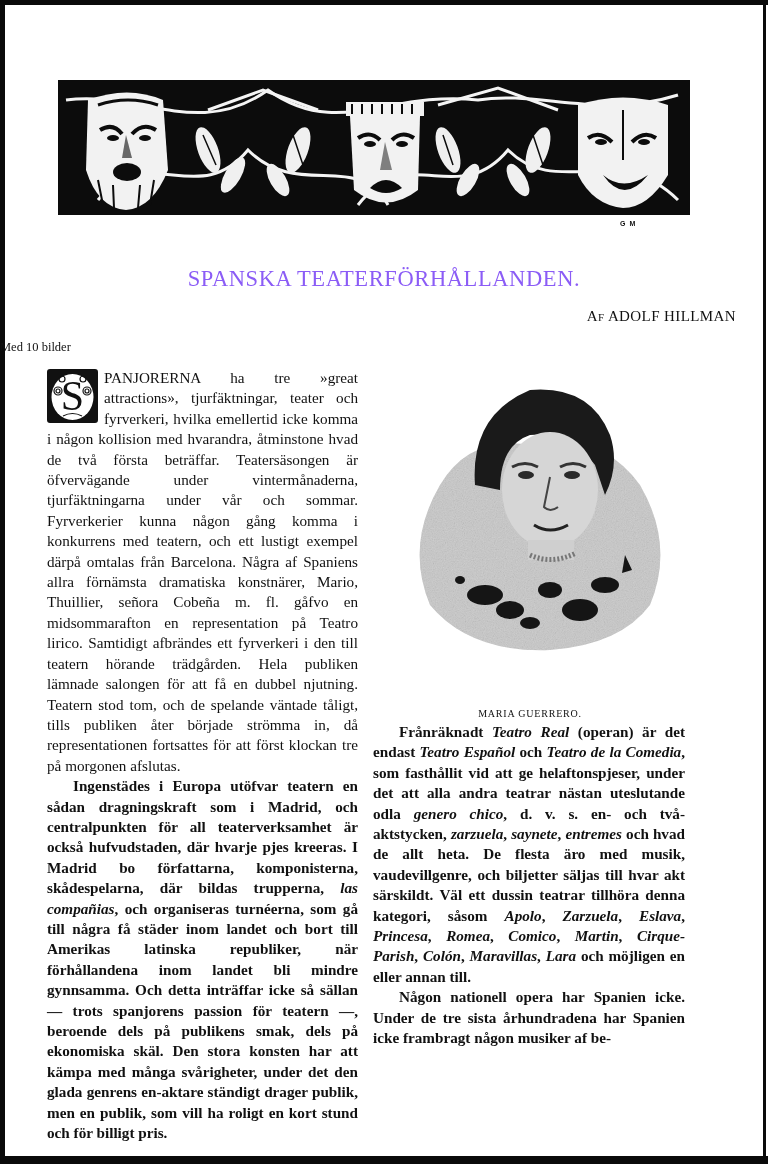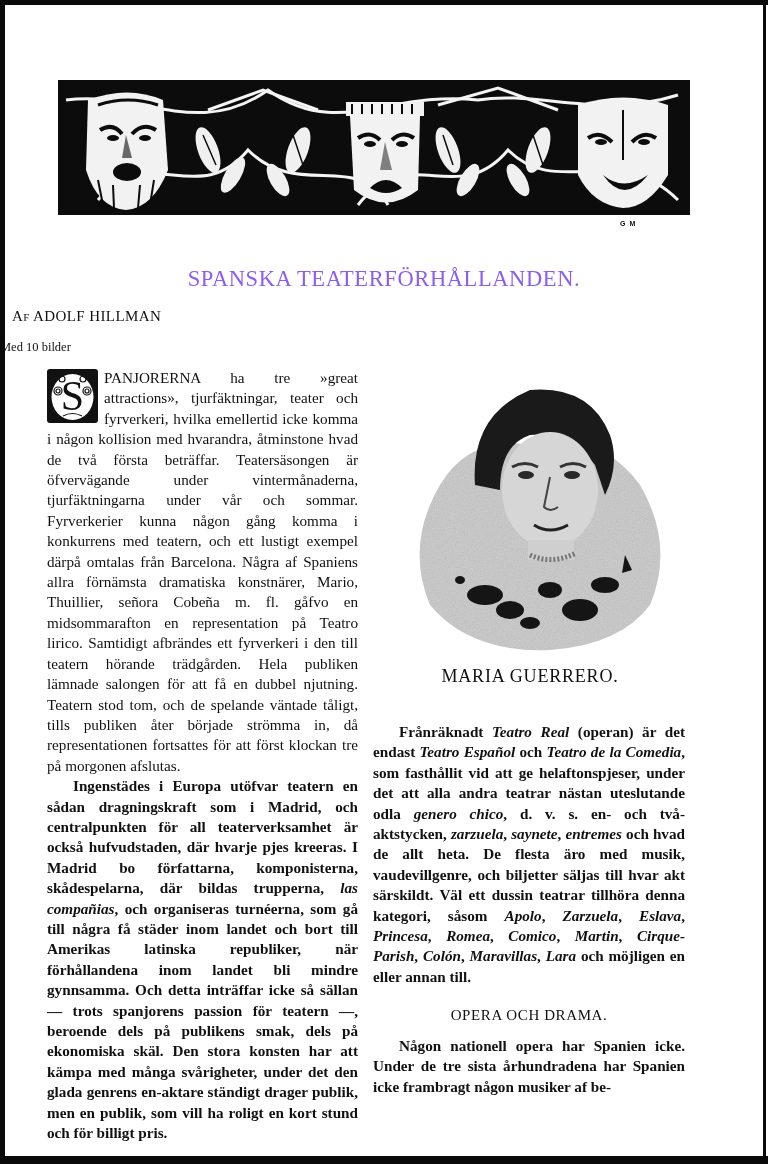--- a/index.html
+++ b/index.html
@@ -22,21 +22,21 @@
   .signature {
     position: absolute; left: 620px; top: 220px; font-size: 7px; letter-spacing: 1px;
     font-family: "Liberation Sans", sans-serif; font-weight: bold; color: #111;
   }
 
   .title {
     position: absolute; left: 0; width: 768px; top: 266px; text-align: center;
     font-size: 22.5px; letter-spacing: 0.6px; color: #8b5cf6;
   }
   .byline {
-    position: absolute; left: 12px; width: 736px; top: 308px; text-align: left;
+    position: absolute; left: 0; width: 736px; top: 308px; text-align: right;
     font-size: 15px; letter-spacing: 0.4px;
   }
   .byline .af { font-size: 15px; }
   .byline .af-small { font-size: 11px; }
   .subtitle {
     position: absolute; left: 0; width: 736px; top: 340px; text-align: left;
     font-size: 12.5px;
   }
 
   .col {
@@ -55,22 +55,22 @@
   .dropcap svg { position: absolute; left: 0; top: 0; }
   .dropcap .cap-letter {
     position: absolute; left: 0; top: 2px; width: 47px; text-align: center;
     font-size: 42px; line-height: 46px; color: #111;
   }
 
   .portrait {
     position: absolute; left: 400px; top: 375px; width: 290px; height: 300px;
   }
   .caption {
-    position: absolute; left: 370px; width: 320px; top: 666px; text-align: center;
-    font-size: 18px; letter-spacing: 0.8px;
+    position: absolute; left: 370px; width: 320px; top: 708px; text-align: center;
+    font-size: 10px; letter-spacing: 0.8px;
   }
   .section-heading {
     text-align: center; font-size: 15px; letter-spacing: 0.6px; margin: 18px 0 10px 0 !important;
   }
   i { font-style: italic; }
 </style>
 </head>
 <body>
 
 <div class="scan-top"></div>
@@ -205,15 +205,14 @@
       <ellipse cx="130" cy="248" rx="10" ry="6"></ellipse>
       <ellipse cx="60" cy="205" rx="5" ry="4"></ellipse>
       <path d="M225 180 L232 195 L222 198 Z"></path>
     </g>
   </svg>
 </div>
 <div class="caption">MARIA GUERRERO.</div>
 
 <div class="col col-right">
   <p class="indent" id="rc-p1"><span>Frånräknadt </span><i>Teatro Real</i><span> (operan) är det endast </span><i>Teatro Español</i><span> och </span><i>Teatro de la Comedia</i><span>, som fasthållit vid att ge helaftonspjeser, under det att alla andra teatrar nästan uteslutande odla </span><i>genero chico</i><span>, d. v. s. en- och två-aktstycken, </span><i>zarzuela</i><span>, </span><i>saynete</i><span>, </span><i>entremes</i><span> och hvad de allt heta. De flesta äro med musik, vaudevillgenre, och biljetter säljas till hvar akt särskildt. Väl ett dussin teatrar tillhöra denna kategori, såsom </span><i>Apolo</i><span>, </span><i>Zarzuela</i><span>, </span><i>Eslava</i><span>, </span><i>Princesa</i><span>, </span><i>Romea</i><span>, </span><i>Comico</i><span>, </span><i>Martin</i><span>, </span><i>Cirque-Parish</i><span>, </span><i>Colón</i><span>, </span><i>Maravillas</i><span>, </span><i>Lara</i><span> och möjligen en eller annan till.</span></p>
-  <p class="section-heading">OPERA OCH DRAMA.</p>
   <p class="indent">Någon nationell opera har Spanien icke. Under de tre sista århundradena har Spanien icke frambragt någon musiker af be-</p>
 </div>
 
 </body></html>

